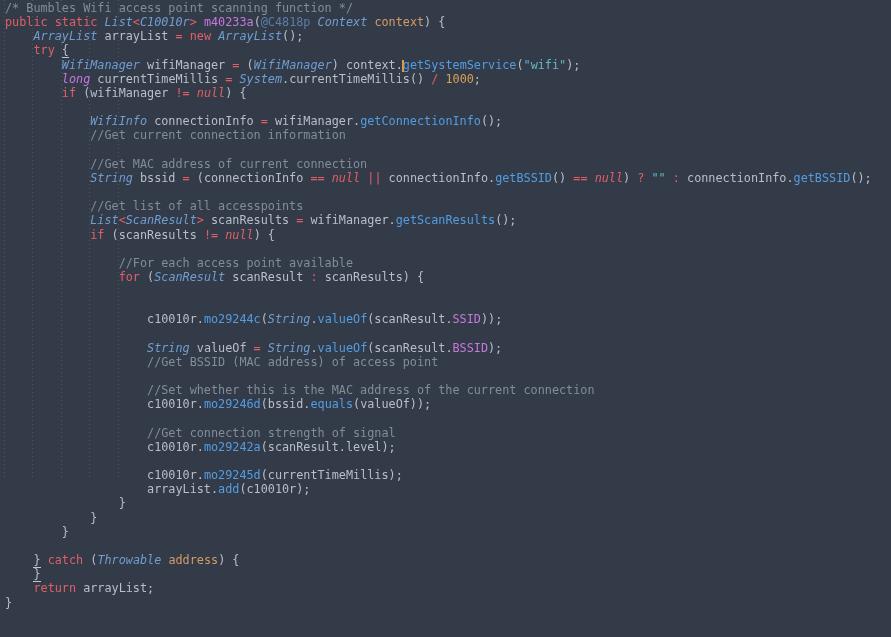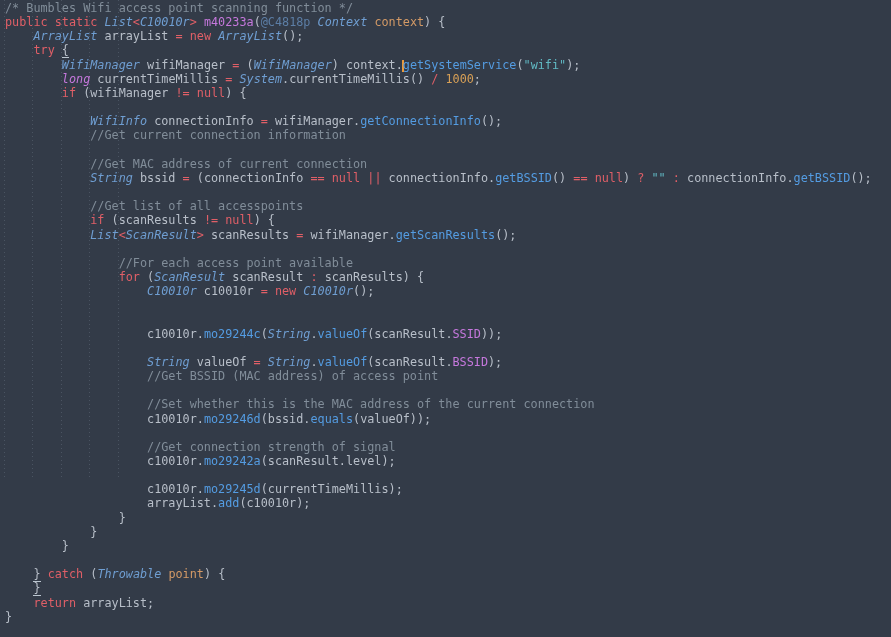--- a/index.html
+++ b/index.html
@@ -32,21 +32,21 @@
     left: 5px; top: 1px; right: 0; bottom: 0;
   }
   .line {
     white-space: pre;
     height: 14.16px;
   }
   
   .tk-d  { color: #b8bfc9; }
   .tk-c  { color: #818d99; }
   .tk-k  { color: #e05f67; }
-  .tk-kn { color: #e05f67; }
+  .tk-kn { color: #e05f67; font-style: italic; }
   .tk-t  { color: #6f9ed2; font-style: italic; }
   .tk-f  { color: #549ce2; }
   .tk-p  { color: #c678dd; font-style: italic; }
   .tk-pu { color: #c678dd; }
   .tk-a  { color: #5c7ea6; }
   .tk-s  { color: #61bac4; }
   .tk-n  { color: #d8a056; }
   .tk-o  { color: #d49a66; }
   .tk-u  { color: #b8bfc9; border-bottom: 1px solid #bcc7d1; }
   .tk-caret {
@@ -70,43 +70,42 @@
       <div class="line"><span class="tk-d">        </span><span class="tk-p">long</span><span class="tk-d"> currentTimeMillis </span><span class="tk-k">=</span><span class="tk-d"> </span><span class="tk-t">System</span><span class="tk-d">.currentTimeMillis() </span><span class="tk-k">/</span><span class="tk-d"> </span><span class="tk-n">1000</span><span class="tk-d">;</span></div>
       <div class="line"><span class="tk-d">        </span><span class="tk-k">if</span><span class="tk-d"> (wifiManager </span><span class="tk-k">!=</span><span class="tk-d"> </span><span class="tk-kn">null</span><span class="tk-d">) {</span></div>
       <div class="line">&nbsp;</div>
       <div class="line"><span class="tk-d">            </span><span class="tk-t">WifiInfo</span><span class="tk-d"> connectionInfo </span><span class="tk-k">=</span><span class="tk-d"> wifiManager.</span><span class="tk-f">getConnectionInfo</span><span class="tk-d">();</span></div>
       <div class="line"><span class="tk-d">            </span><span class="tk-c">//Get current connection information</span></div>
       <div class="line">&nbsp;</div>
       <div class="line"><span class="tk-d">            </span><span class="tk-c">//Get MAC address of current connection</span></div>
       <div class="line"><span class="tk-d">            </span><span class="tk-t">String</span><span class="tk-d"> bssid </span><span class="tk-k">=</span><span class="tk-d"> (connectionInfo </span><span class="tk-k">==</span><span class="tk-d"> </span><span class="tk-kn">null</span><span class="tk-d"> </span><span class="tk-k">||</span><span class="tk-d"> connectionInfo.</span><span class="tk-f">getBSSID</span><span class="tk-d">() </span><span class="tk-k">==</span><span class="tk-d"> </span><span class="tk-kn">null</span><span class="tk-d">) </span><span class="tk-k">?</span><span class="tk-d"> </span><span class="tk-s">""</span><span class="tk-d"> </span><span class="tk-k">:</span><span class="tk-d"> connectionInfo.</span><span class="tk-f">getBSSID</span><span class="tk-d">();</span></div>
       <div class="line">&nbsp;</div>
       <div class="line"><span class="tk-d">            </span><span class="tk-c">//Get list of all accesspoints</span></div>
+      <div class="line"><span class="tk-d">            </span><span class="tk-t">List</span><span class="tk-k">&lt;</span><span class="tk-t">ScanResult</span><span class="tk-k">&gt;</span><span class="tk-d"> scanResults </span><span class="tk-k">=</span><span class="tk-d"> wifiManager.</span><span class="tk-f">getScanResults</span><span class="tk-d">();</span></div>
       <div class="line"><span class="tk-d">            </span><span class="tk-k">if</span><span class="tk-d"> (scanResults </span><span class="tk-k">!=</span><span class="tk-d"> </span><span class="tk-kn">null</span><span class="tk-d">) {</span></div>
-      <div class="line"><span class="tk-d">            </span><span class="tk-t">List</span><span class="tk-k">&lt;</span><span class="tk-t">ScanResult</span><span class="tk-k">&gt;</span><span class="tk-d"> scanResults </span><span class="tk-k">=</span><span class="tk-d"> wifiManager.</span><span class="tk-f">getScanResults</span><span class="tk-d">();</span></div>
       <div class="line">&nbsp;</div>
       <div class="line"><span class="tk-d">                </span><span class="tk-c">//For each access point available</span></div>
       <div class="line"><span class="tk-d">                </span><span class="tk-k">for</span><span class="tk-d"> (</span><span class="tk-t">ScanResult</span><span class="tk-d"> scanResult </span><span class="tk-k">:</span><span class="tk-d"> scanResults) {</span></div>
-      <div class="line"><span class="tk-d">                    </span><span class="tk-t">C10010r</span><span class="tk-d"> c10010r </span><span class="tk-k">=</span><span class="tk-d"> </span><span class="tk-k">new</span><span class="tk-d"> </span><span class="tk-t">C10010r</span><span class="tk-d">();</span></div>
       <div class="line">&nbsp;</div>
       <div class="line"><span class="tk-d">                    </span></div>
       <div class="line"><span class="tk-d">                    c10010r.</span><span class="tk-f">mo29244c</span><span class="tk-d">(</span><span class="tk-t">String</span><span class="tk-d">.</span><span class="tk-f">valueOf</span><span class="tk-d">(scanResult.</span><span class="tk-pu">SSID</span><span class="tk-d">));</span></div>
       <div class="line">&nbsp;</div>
       <div class="line"><span class="tk-d">                    </span><span class="tk-t">String</span><span class="tk-d"> valueOf </span><span class="tk-k">=</span><span class="tk-d"> </span><span class="tk-t">String</span><span class="tk-d">.</span><span class="tk-f">valueOf</span><span class="tk-d">(scanResult.</span><span class="tk-pu">BSSID</span><span class="tk-d">);</span></div>
       <div class="line"><span class="tk-d">                    </span><span class="tk-c">//Get BSSID (MAC address) of access point</span></div>
       <div class="line">&nbsp;</div>
       <div class="line"><span class="tk-d">                    </span><span class="tk-c">//Set whether this is the MAC address of the current connection</span></div>
       <div class="line"><span class="tk-d">                    c10010r.</span><span class="tk-f">mo29246d</span><span class="tk-d">(bssid.</span><span class="tk-f">equals</span><span class="tk-d">(valueOf));</span></div>
       <div class="line">&nbsp;</div>
       <div class="line"><span class="tk-d">                    </span><span class="tk-c">//Get connection strength of signal</span></div>
       <div class="line"><span class="tk-d">                    c10010r.</span><span class="tk-f">mo29242a</span><span class="tk-d">(scanResult.level);</span></div>
       <div class="line">&nbsp;</div>
       <div class="line"><span class="tk-d">                    c10010r.</span><span class="tk-f">mo29245d</span><span class="tk-d">(currentTimeMillis);</span></div>
       <div class="line"><span class="tk-d">                    arrayList.</span><span class="tk-f">add</span><span class="tk-d">(c10010r);</span></div>
       <div class="line"><span class="tk-d">                }</span></div>
       <div class="line"><span class="tk-d">            }</span></div>
       <div class="line"><span class="tk-d">        }</span></div>
       <div class="line">&nbsp;</div>
-      <div class="line"><span class="tk-d">    </span><span class="tk-u">}</span><span class="tk-d"> </span><span class="tk-k">catch</span><span class="tk-d"> (</span><span class="tk-t">Throwable</span><span class="tk-d"> </span><span class="tk-o">point</span><span class="tk-d">) {</span></div>
+      <div class="line"><span class="tk-d">    </span><span class="tk-u">}</span><span class="tk-d"> </span><span class="tk-k">catch</span><span class="tk-d"> (</span><span class="tk-t">Throwable</span><span class="tk-d"> </span><span class="tk-o">address</span><span class="tk-d">) {</span></div>
       <div class="line"><span class="tk-d">    </span><span class="tk-u">}</span></div>
       <div class="line"><span class="tk-d">    </span><span class="tk-k">return</span><span class="tk-d"> arrayList;</span></div>
       <div class="line"><span class="tk-d">}</span></div>
     </div>
 </div>
 
 </body></html>

